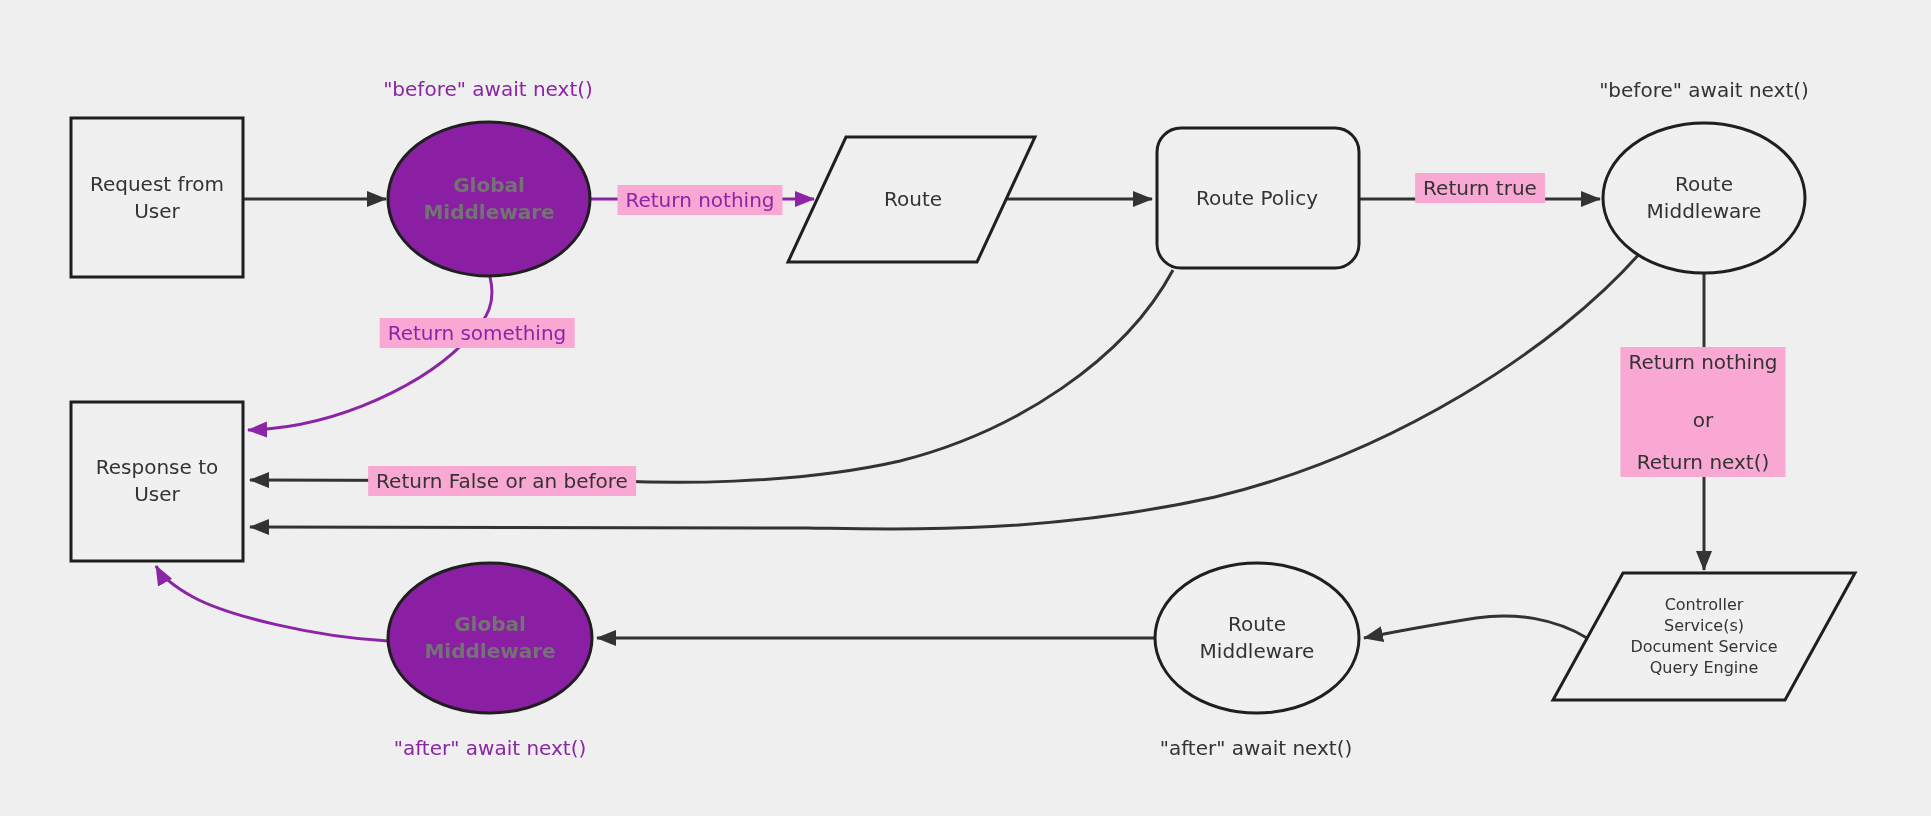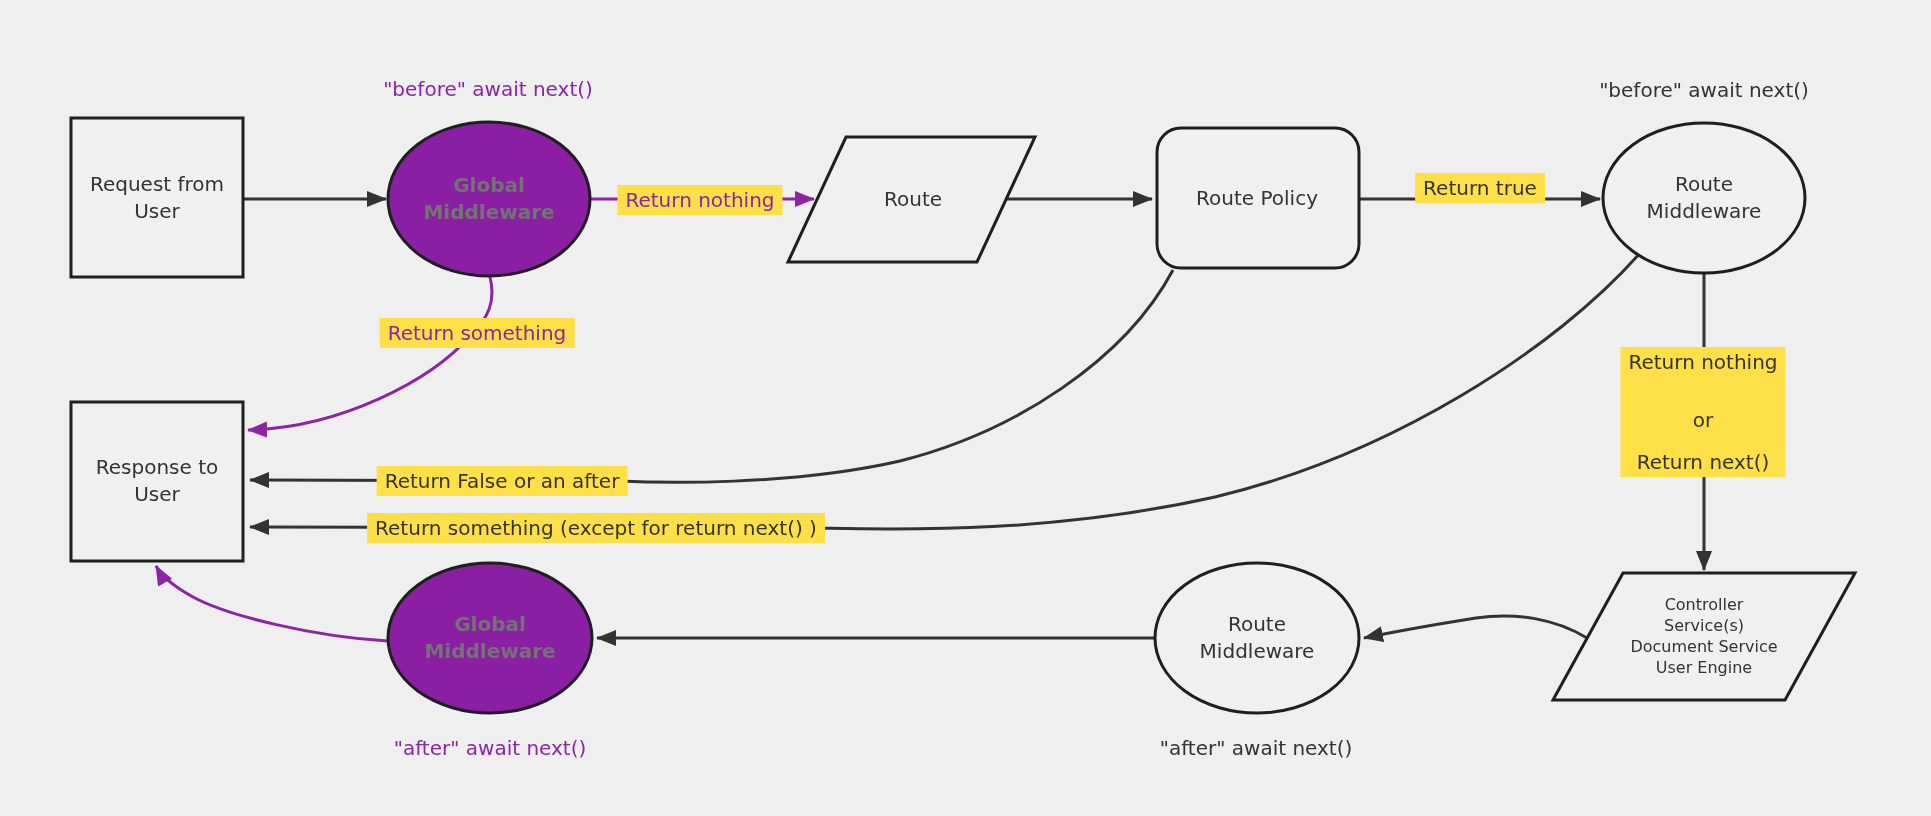--- a/index.html
+++ b/index.html
@@ -28,21 +28,21 @@
 
   .lbl {
     position: absolute;
     transform: translate(-50%, -50%);
     font-size: 20px;
     color: #333333;
     white-space: nowrap;
     line-height: 30px;
     text-align: center;
   }
-  .lbl.bg { background: #fde047; padding: 0 8px; }
+  .lbl.bg { background: #f9a8d4; padding: 0 8px; }
   .lbl.purple { color: #8c24a6; }
 
   .node-label {
     position: absolute;
     transform: translate(-50%, -50%);
     font-size: 20px;
     color: #333333;
     line-height: 27px;
     text-align: center;
     white-space: nowrap;
@@ -109,21 +109,21 @@
 
   <div class="node-label" style="left:1704px; top:198px;">
     <span>Route</span>
     <span>Middleware</span>
   </div>
 
   <div class="node-label small" style="left:1704px; top:636px;">
     <span>Controller</span>
     <span>Service(s)</span>
     <span>Document Service</span>
-    <span>User Engine</span>
+    <span>Query Engine</span>
   </div>
 
   <div class="node-label" style="left:1257px; top:638px;">
     <span>Route</span>
     <span>Middleware</span>
   </div>
 
   <div class="node-label on-purple" style="left:490px; top:638px;">
     <span>Global</span>
     <span>Middleware</span>
@@ -143,21 +143,20 @@
   <div class="lbl" style="left:1704px; top:90px;">"before" await next()</div>
 
   <div class="lbl bg" style="left:1703px; top:412px;">
     <span style="display:block;">Return nothing</span>
     <span style="display:block;margin-top:28px;">or</span>
     <span style="display:block;margin-top:12px;">Return next()</span>
   </div>
 
   <div class="lbl purple bg" style="left:477px; top:333px;">Return something</div>
 
-  <div class="lbl bg" style="left:502px; top:481px;">Return False or an after</div>
+  <div class="lbl bg" style="left:502px; top:481px;">Return False or an before</div>
 
-  <div class="lbl bg" style="left:596px; top:528px;">Return something (except for return next() )</div>
 
   <div class="lbl" style="left:1256px; top:748px;">"after" await next()</div>
 
   <div class="lbl purple" style="left:490px; top:748px;">"after" await next()</div>
 
 </div>
 
 </body></html>

